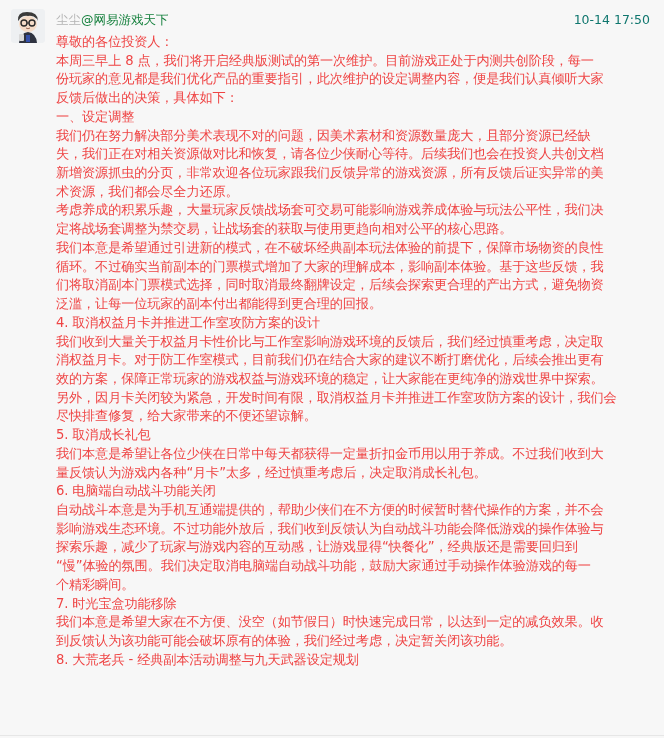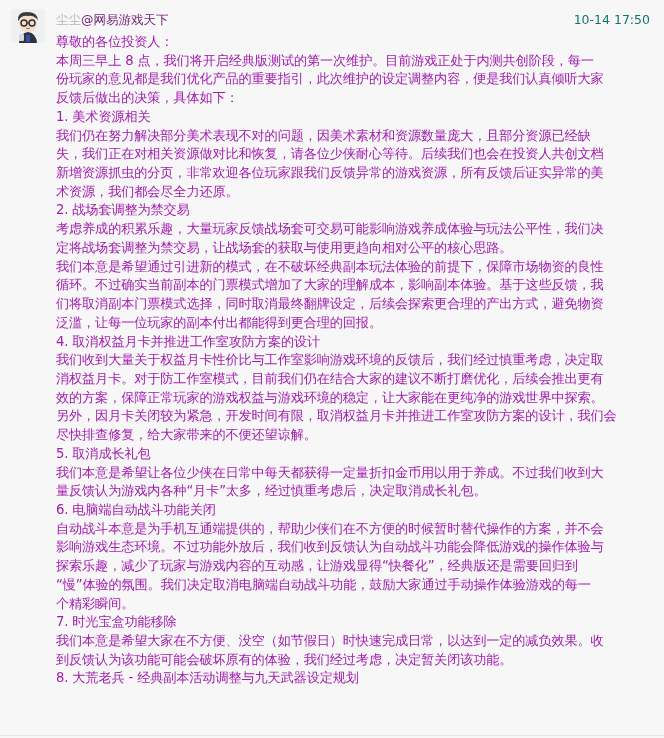--- a/index.html
+++ b/index.html
@@ -39,39 +39,39 @@
       right: 14px;
       height: 18px;
       font-size: 12.5px;
       line-height: 18px;
     }
     .username {
       color: #b4b4b4;
       cursor: pointer;
     }
     .mention {
-      color: #701a75;
+      color: #15803d;
       cursor: pointer;
       margin-top: 36px;
     }
     .timestamp {
       position: absolute;
       right: 0;
       top: 0;
       color: #0f766e;
       font-size: 12.5px;
     }
     .body {
       position: absolute;
       left: 56px;
       top: 33px;
       width: 600px;
       font-size: 13.2px;
       line-height: 18.72px;
-      color: #a21caf;
+      color: #ef4444;
       letter-spacing: -0.15px;
     }
     .line {
       white-space: nowrap;
       height: 18.72px;
       overflow: visible;
     }
   </style>
 </head>
 <body>
@@ -102,26 +102,25 @@
   <div class="header">
     <span class="username">尘尘</span><span class="mention">@网易游戏天下</span>
     <span class="timestamp">10-14 17:50</span>
   </div>
 
   <div class="body">
     <div class="line">尊敬的各位投资人：</div>
     <div class="line">本周三早上 8 点，我们将开启经典版测试的第一次维护。目前游戏正处于内测共创阶段，每一</div>
     <div class="line">份玩家的意见都是我们优化产品的重要指引，此次维护的设定调整内容，便是我们认真倾听大家</div>
     <div class="line">反馈后做出的决策，具体如下：</div>
-    <div class="line">1. 美术资源相关</div>
+    <div class="line">一、设定调整</div>
     <div class="line">我们仍在努力解决部分美术表现不对的问题，因美术素材和资源数量庞大，且部分资源已经缺</div>
     <div class="line">失，我们正在对相关资源做对比和恢复，请各位少侠耐心等待。后续我们也会在投资人共创文档</div>
     <div class="line">新增资源抓虫的分页，非常欢迎各位玩家跟我们反馈异常的游戏资源，所有反馈后证实异常的美</div>
     <div class="line">术资源，我们都会尽全力还原。</div>
-    <div class="line">2. 战场套调整为禁交易</div>
     <div class="line">考虑养成的积累乐趣，大量玩家反馈战场套可交易可能影响游戏养成体验与玩法公平性，我们决</div>
     <div class="line">定将战场套调整为禁交易，让战场套的获取与使用更趋向相对公平的核心思路。</div>
     <div class="line">我们本意是希望通过引进新的模式，在不破坏经典副本玩法体验的前提下，保障市场物资的良性</div>
     <div class="line">循环。不过确实当前副本的门票模式增加了大家的理解成本，影响副本体验。基于这些反馈，我</div>
     <div class="line">们将取消副本门票模式选择，同时取消最终翻牌设定，后续会探索更合理的产出方式，避免物资</div>
     <div class="line">泛滥，让每一位玩家的副本付出都能得到更合理的回报。</div>
     <div class="line">4. 取消权益月卡并推进工作室攻防方案的设计</div>
     <div class="line">我们收到大量关于权益月卡性价比与工作室影响游戏环境的反馈后，我们经过慎重考虑，决定取</div>
     <div class="line">消权益月卡。对于防工作室模式，目前我们仍在结合大家的建议不断打磨优化，后续会推出更有</div>
     <div class="line">效的方案，保障正常玩家的游戏权益与游戏环境的稳定，让大家能在更纯净的游戏世界中探索。</div>

